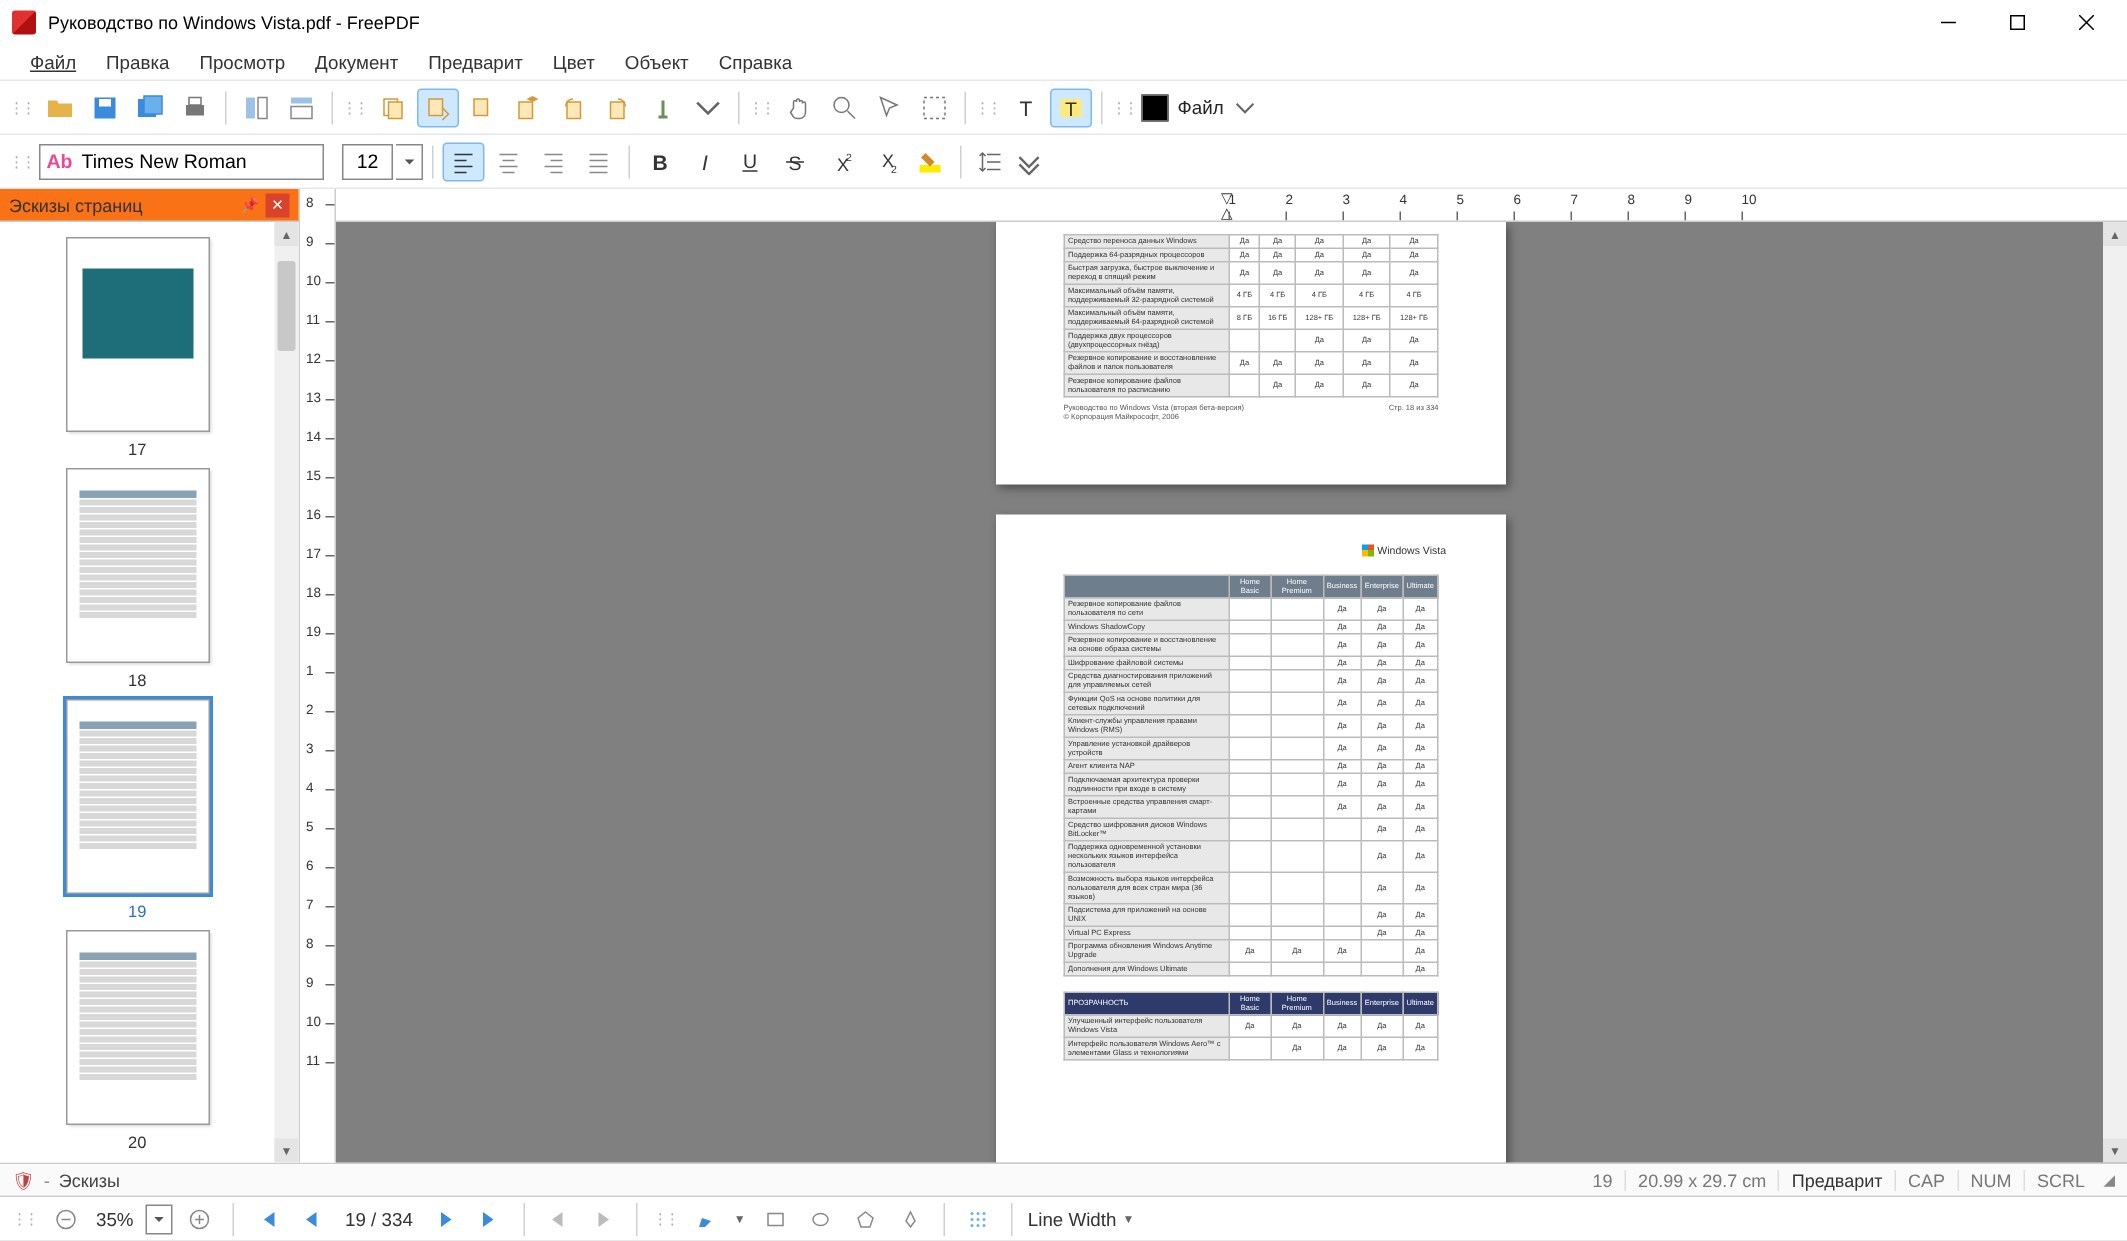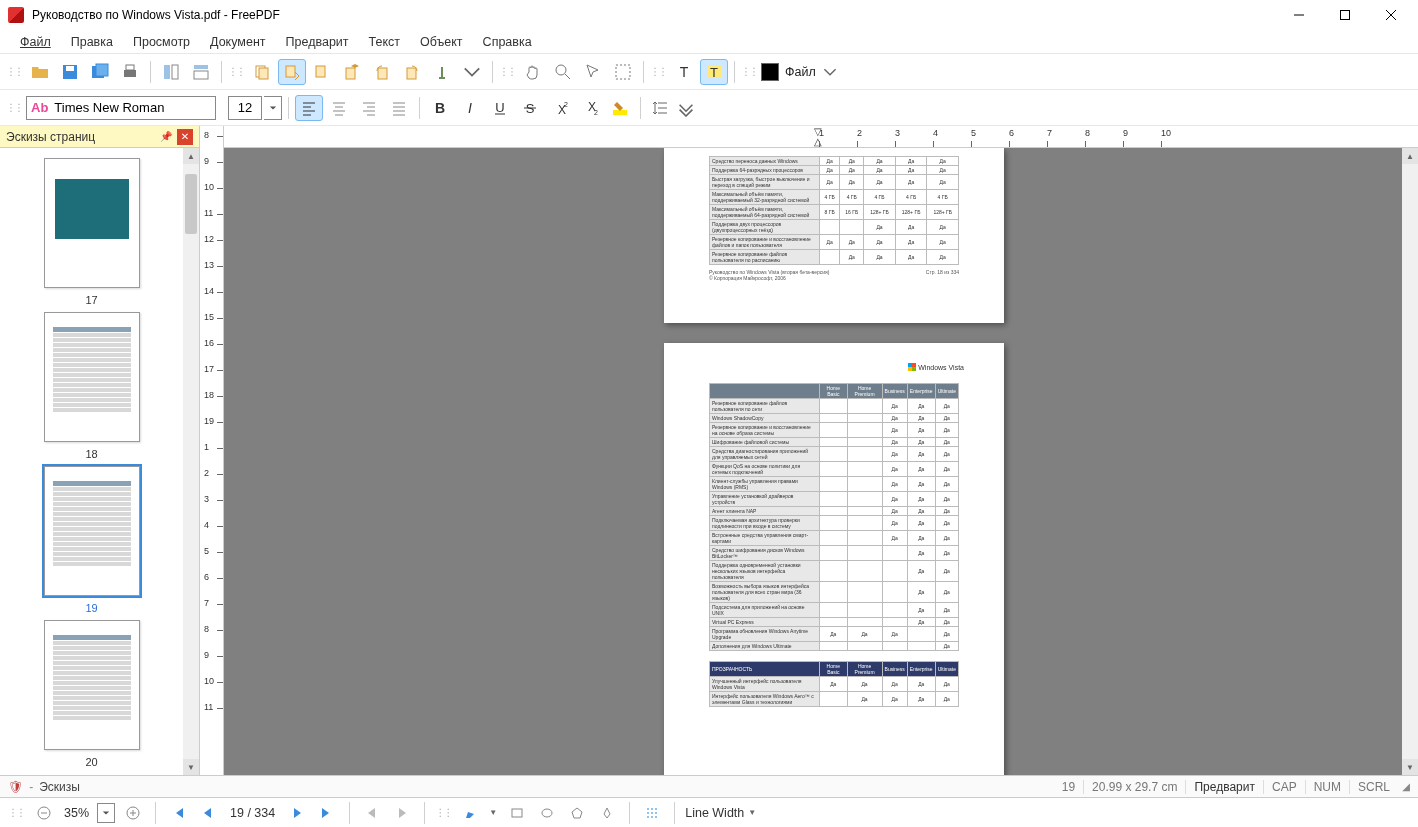--- a/index.html
+++ b/index.html
@@ -30,21 +30,21 @@
 .fontsize { width:34px; height:24px; border:1px solid #888; font-size:13px; display:flex; align-items:center; justify-content:center;}
 .dd { width:18px; height:24px; border:1px solid #888; border-left:none; display:flex; align-items:center; justify-content:center;}
 .dd svg{width:8px;height:8px; fill:#555;}
 .colorbox { width:18px; height:18px; background:#000; border:1px solid #666; }
 
 
 .body { display:flex; height: calc(827px - 30px - 24px - 36px - 36px - 22px - 30px); }
 
 
 .sidebar { width:200px; border-right:1px solid #ccc; display:flex; flex-direction:column;}
-.side-hdr { height:22px; background:#fef9c3; border-bottom:1px solid #ccc; display:flex; align-items:center; padding:0 6px; font-size:12px; color:#333;}
+.side-hdr { height:22px; background:#f97316; border-bottom:1px solid #ccc; display:flex; align-items:center; padding:0 6px; font-size:12px; color:#333;}
 .side-hdr .sp{flex:1;}
 .side-hdr .pin,.side-hdr .x{ width:16px;height:16px; display:flex;align-items:center;justify-content:center; font-size:10px;}
 .side-hdr .x{ background:#d9432c; color:#fff; margin-left:2px;}
 .thumbs { flex:1; overflow:hidden; position:relative; background:#fff;}
 .thumbs-inner{ position:absolute; left:0; right:16px; top:0; padding:10px 0; display:flex; flex-direction:column; align-items:center; gap:6px;}
 .thumb { width:96px; height:130px; background:#fff; border:1px solid #999; box-shadow:1px 1px 2px rgba(0,0,0,.15); position:relative; overflow:hidden;}
 .thumb.sel{ outline:2px solid #3a8bdc; }
 .thumb .minitable{ position:absolute; left:8px; right:8px; top:14px; display:flex; flex-direction:column; gap:1px;}
 .thumb .minitable .mr{ height:4px; background:#d8d8d8;}
 .thumb .minitable .mh{ height:5px; background:#8aa2b5;}
@@ -121,21 +121,21 @@
       </svg>
     </div>
 </div>
 
 <div class="menubar">
   <div class="item"><u>Файл</u></div>
   <div class="item">Правка</div>
   <div class="item">Просмотр</div>
   <div class="item">Документ</div>
   <div class="item">Предварит</div>
-  <div class="item">Текст</div>
+  <div class="item">Цвет</div>
   <div class="item">Объект</div>
   <div class="item">Справка</div>
 </div>
 
 <div class="toolbar" style="height:36px;">
   <span class="handle">⋮⋮</span>
   <div class="tb-btn">
       <svg viewBox="0 0 18 18">
         <path fill="#e6b24a" d="M1 4h6l1 2h9v9H1z"></path>
       </svg>

